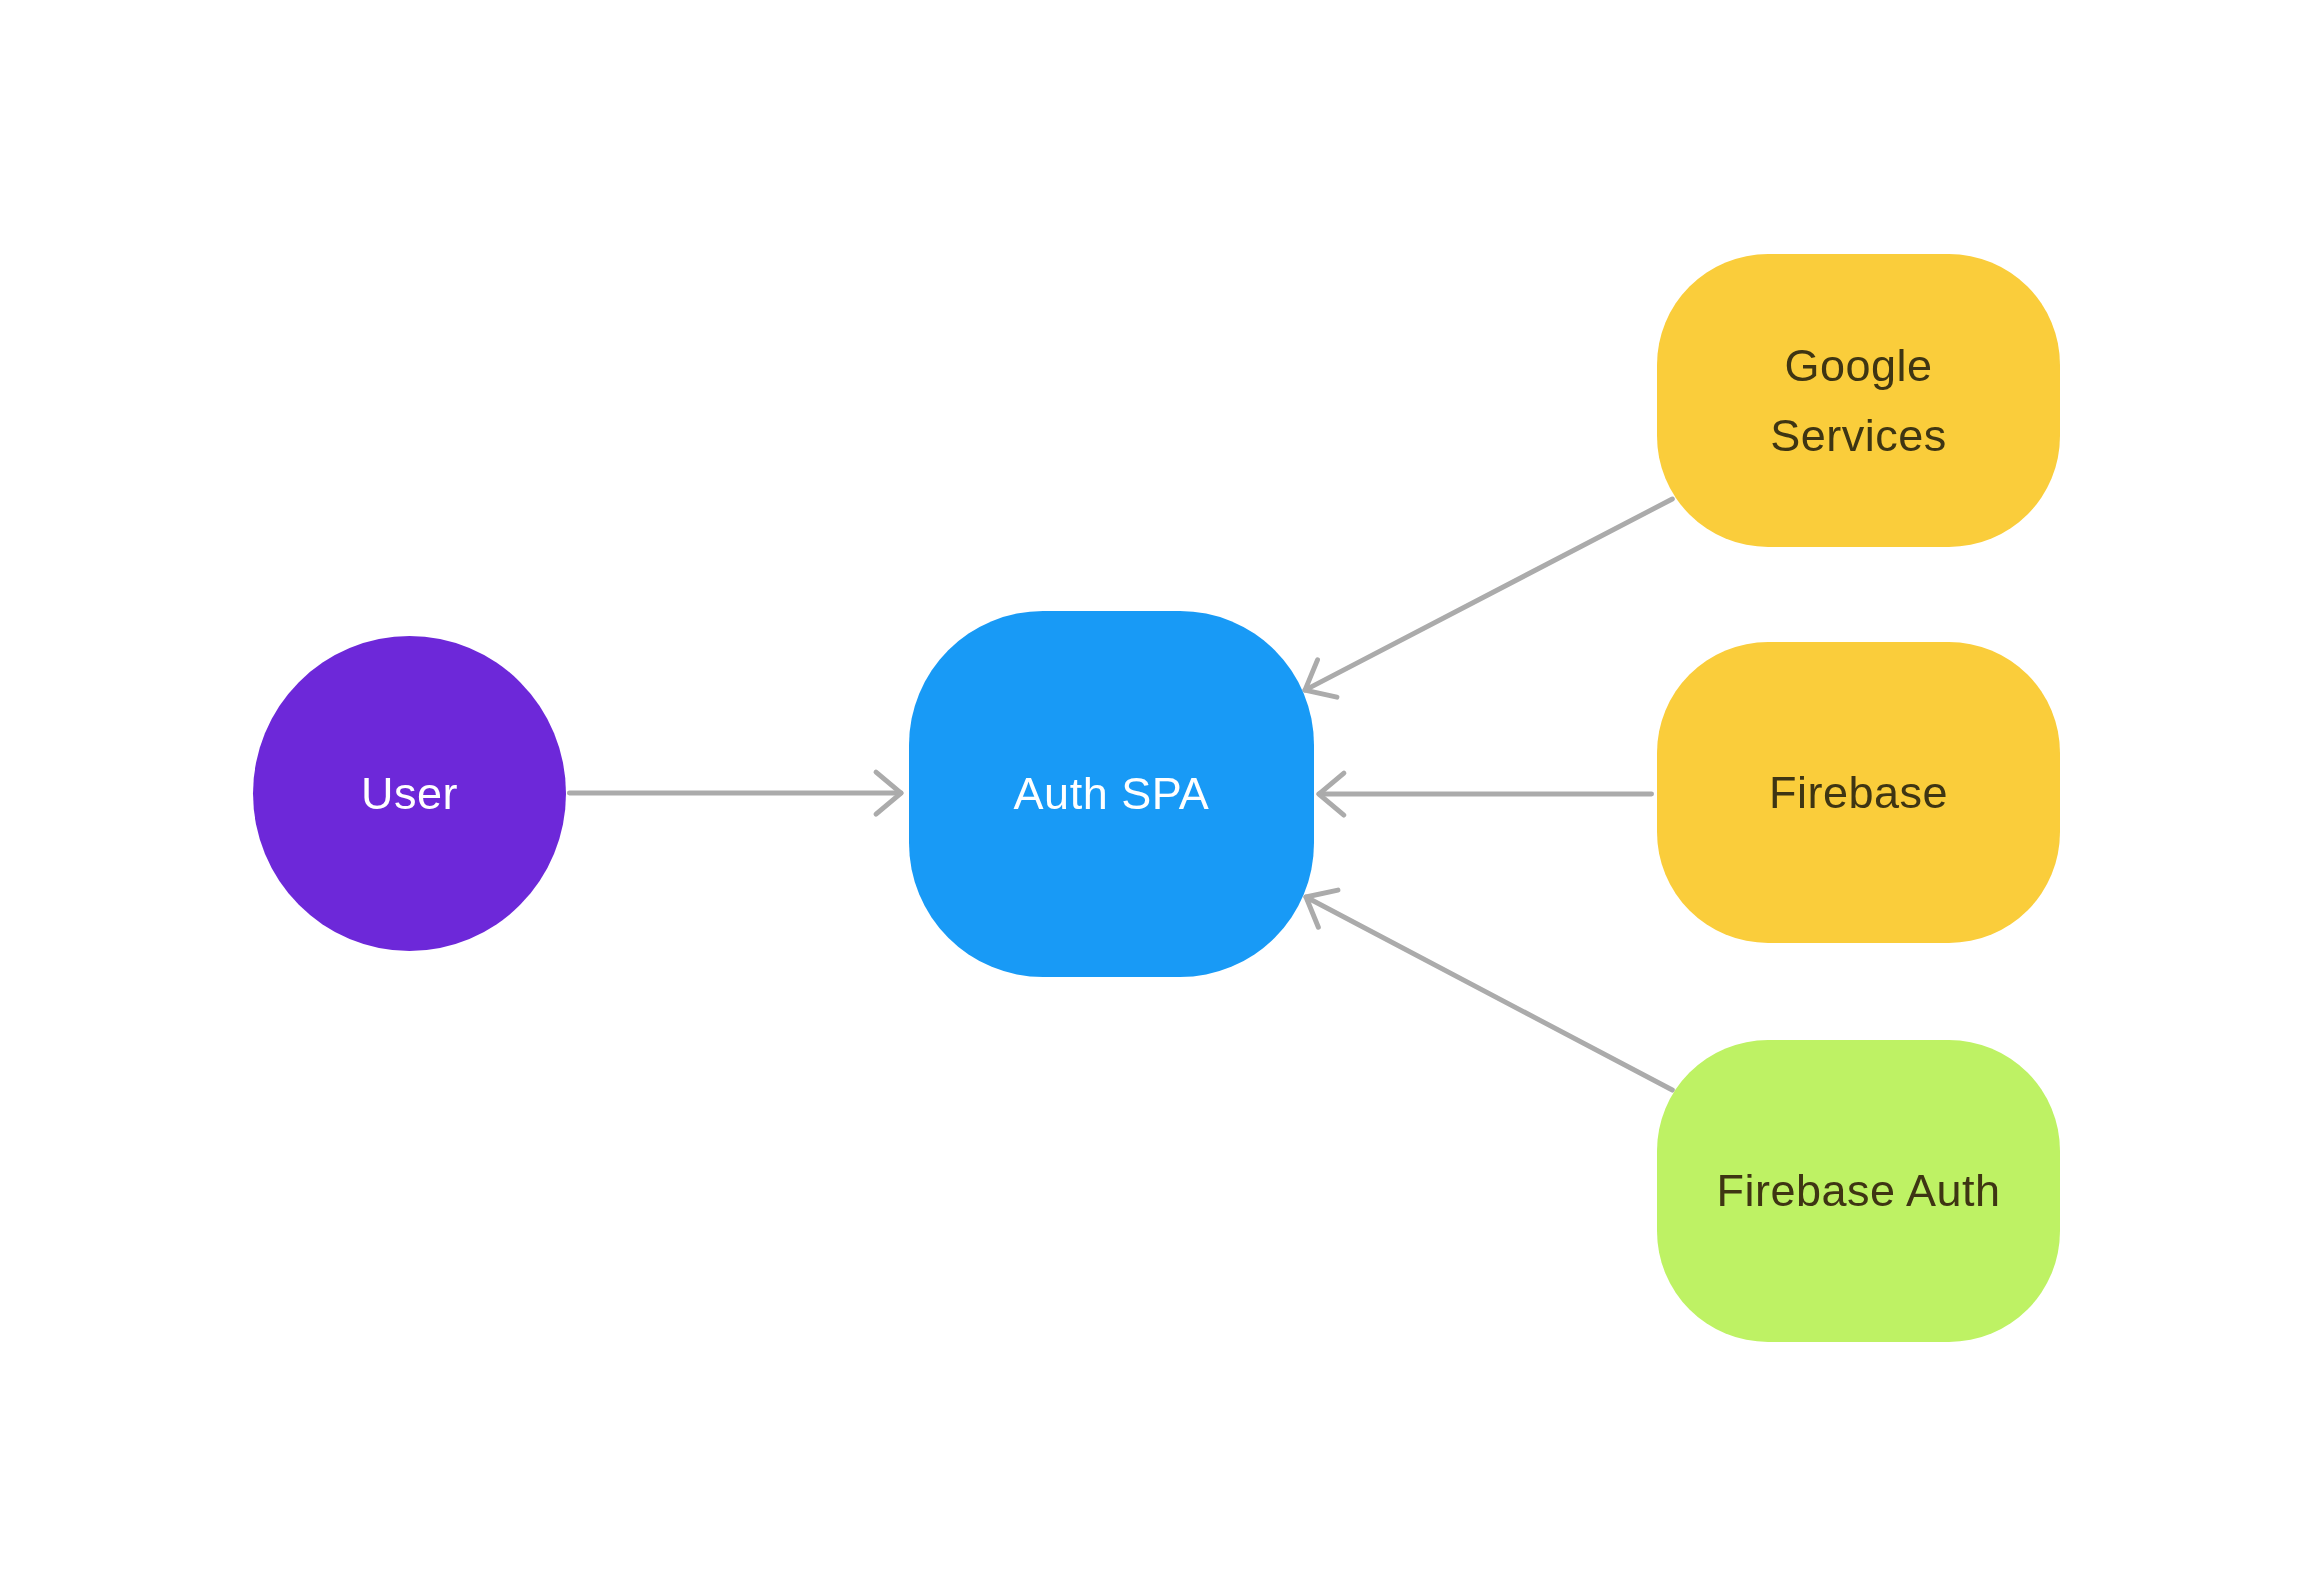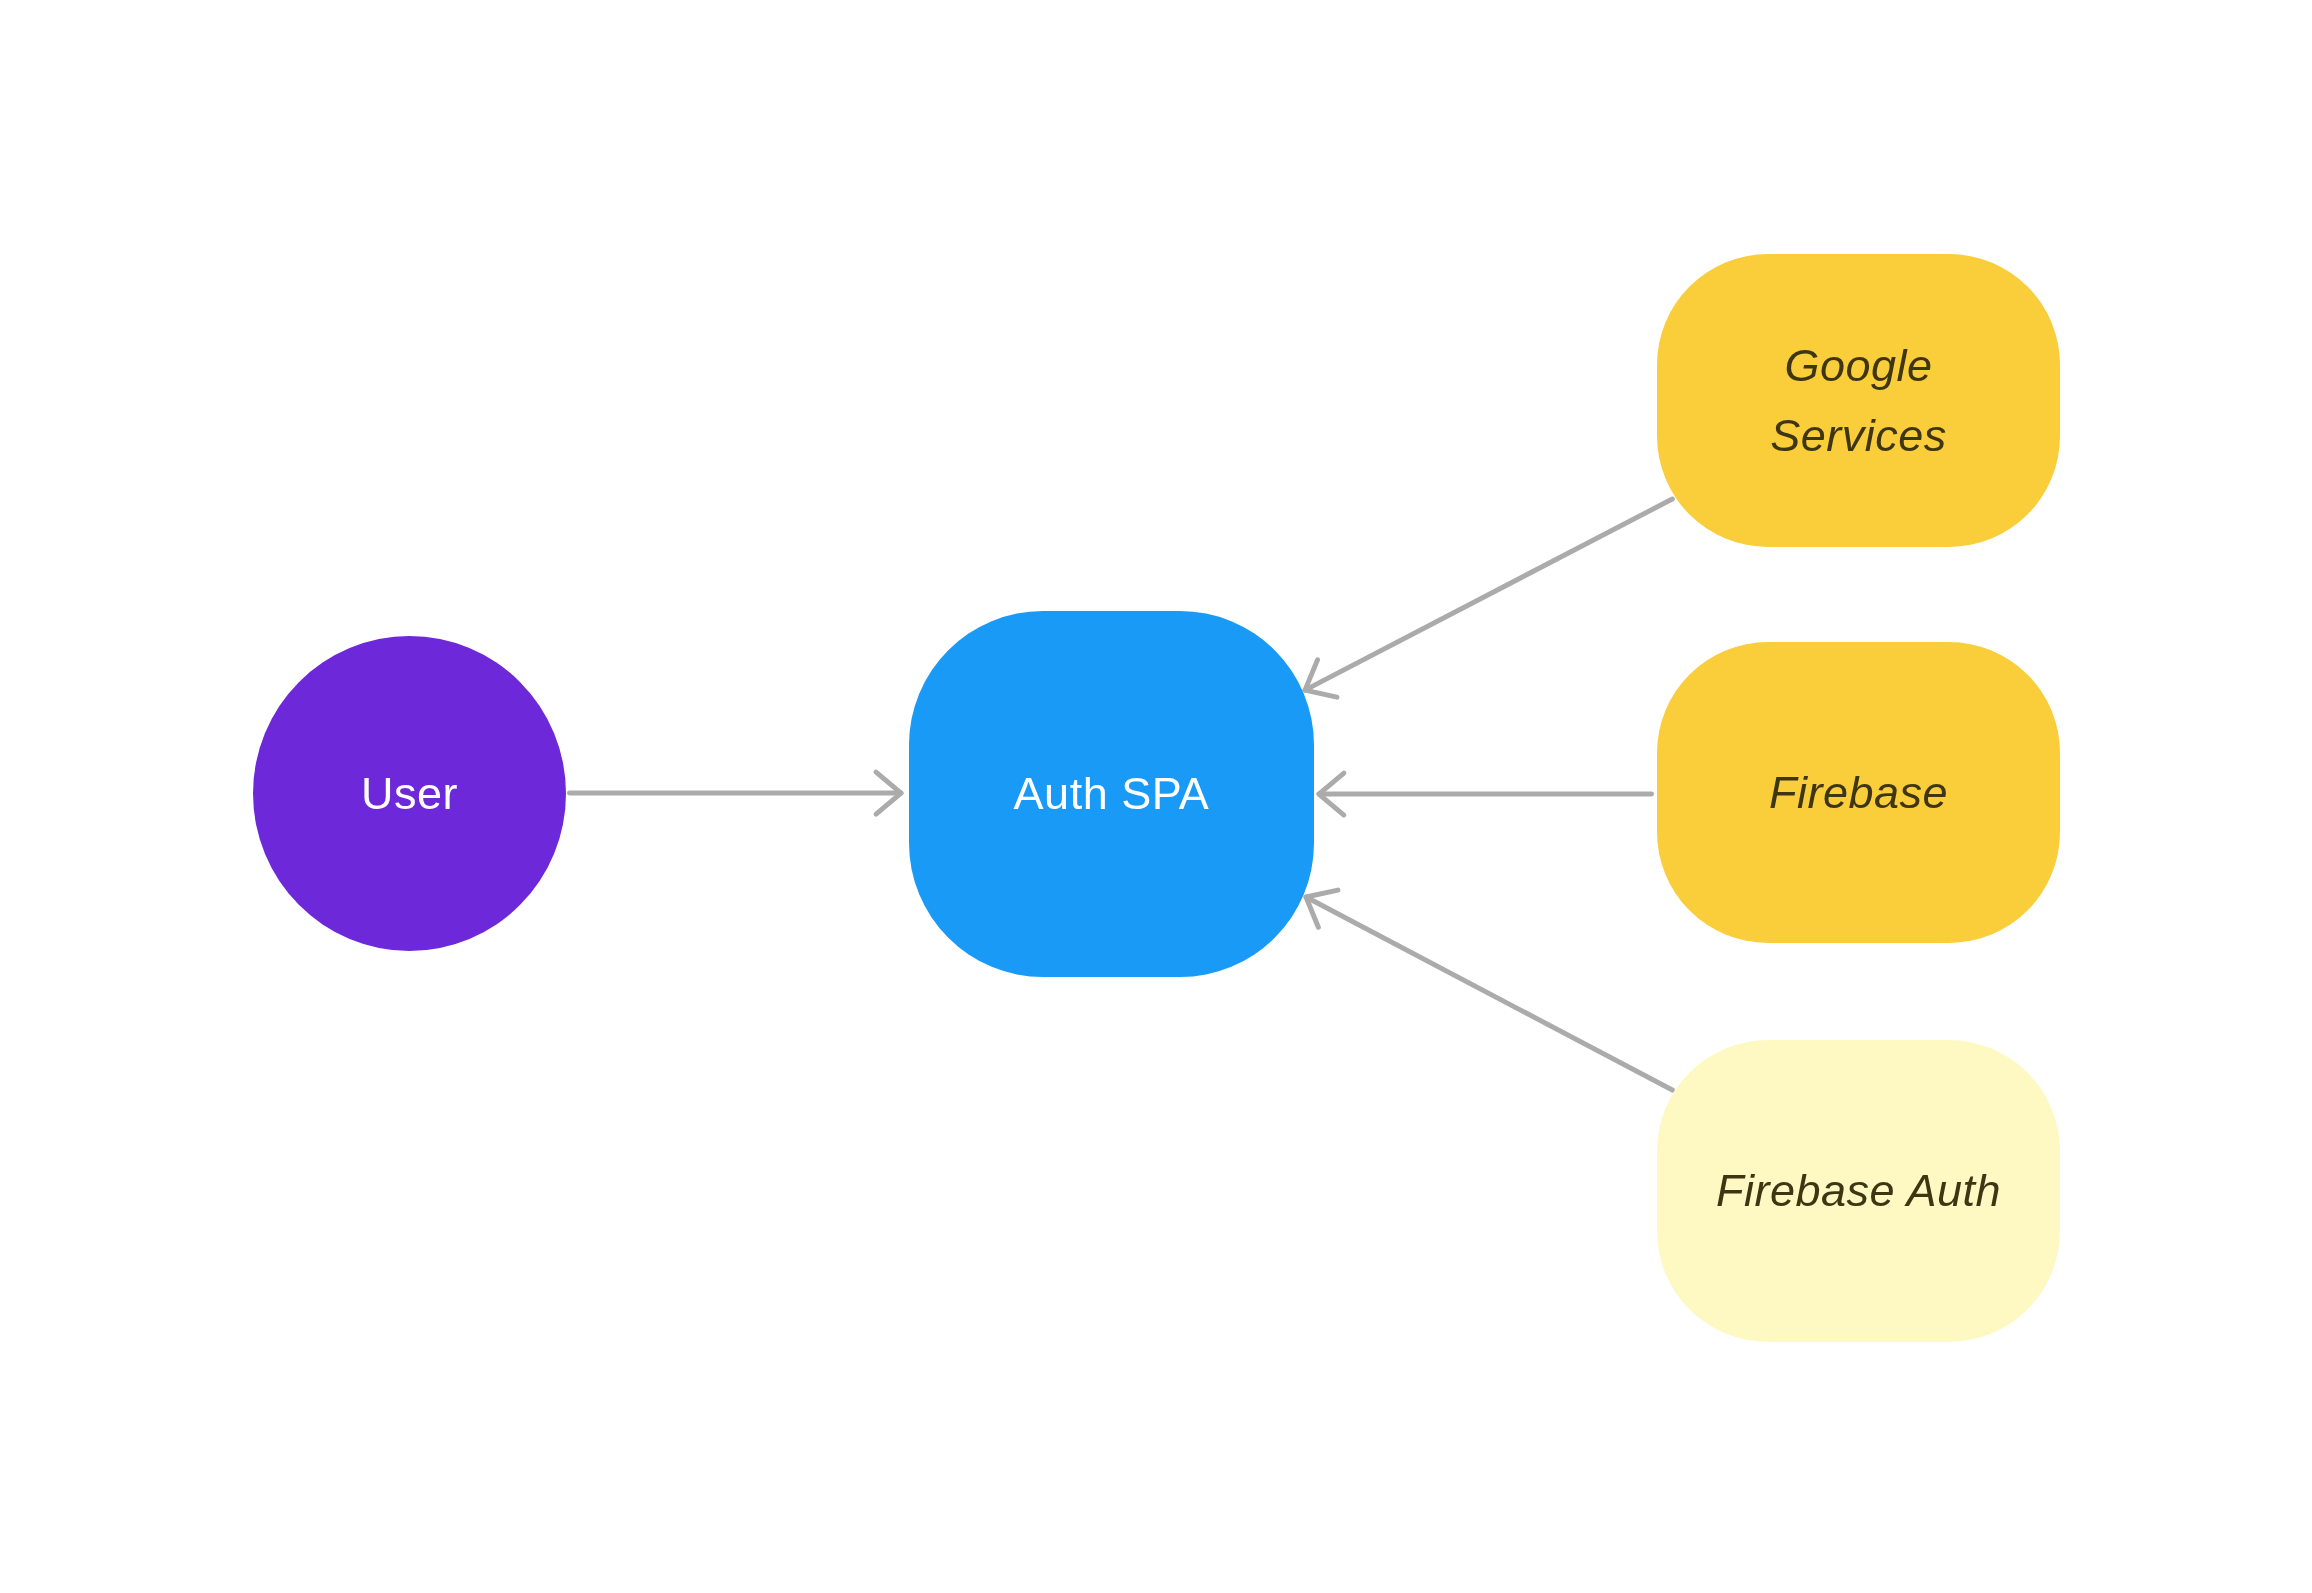--- a/index.html
+++ b/index.html
@@ -31,21 +31,21 @@
     text-align: center;
     box-sizing: border-box;
   }
   .node .label {
     font-size: 45px;
     font-weight: 400;
     line-height: 1.55;
     letter-spacing: 0.5px;
   }
   .circle { border-radius: 50%; }
-  .squircle { border-radius: 111px; font-style: italic; }
+  .squircle { border-radius: 111px; }
   .squircle-lg { border-radius: 134px; }
   [data-name="node-google-services-label"] { max-width: 297px; }
 </style>
 </head>
 <body>
 
 <div class="canvas" data-name="diagram-canvas">
 
   <svg id="edges" data-name="edges-layer" viewBox="0 0 2336 1610">
       <g data-name="edge-user-to-react" stroke="#ABABAB" stroke-width="5" fill="none" stroke-linecap="round" stroke-linejoin="round">
@@ -75,18 +75,18 @@
   </div>
 
   <div class="node squircle" data-name="node-google-services" style="left: 1657px; top: 254px; width: 403px; height: 293px; background: rgb(250, 205, 59); color: rgb(62, 53, 19);">
     <span class="label" data-name="node-google-services-label">Google Services</span>
   </div>
 
   <div class="node squircle" data-name="node-firestore" style="left: 1657px; top: 642px; width: 403px; height: 301px; background: rgb(250, 205, 59); color: rgb(62, 53, 19);">
     <span class="label" data-name="node-firestore-label">Firebase</span>
   </div>
 
-  <div class="node squircle" data-name="node-firebase-auth" style="left: 1657px; top: 1040px; width: 403px; height: 302px; background: #fef9c3; color: rgb(62, 53, 19);">
+  <div class="node squircle" data-name="node-firebase-auth" style="left: 1657px; top: 1040px; width: 403px; height: 302px; background: #bef264; color: rgb(62, 53, 19);">
     <span class="label" data-name="node-firebase-auth-label">Firebase Auth</span>
   </div>
 
 </div>
 
 
 </body></html>

